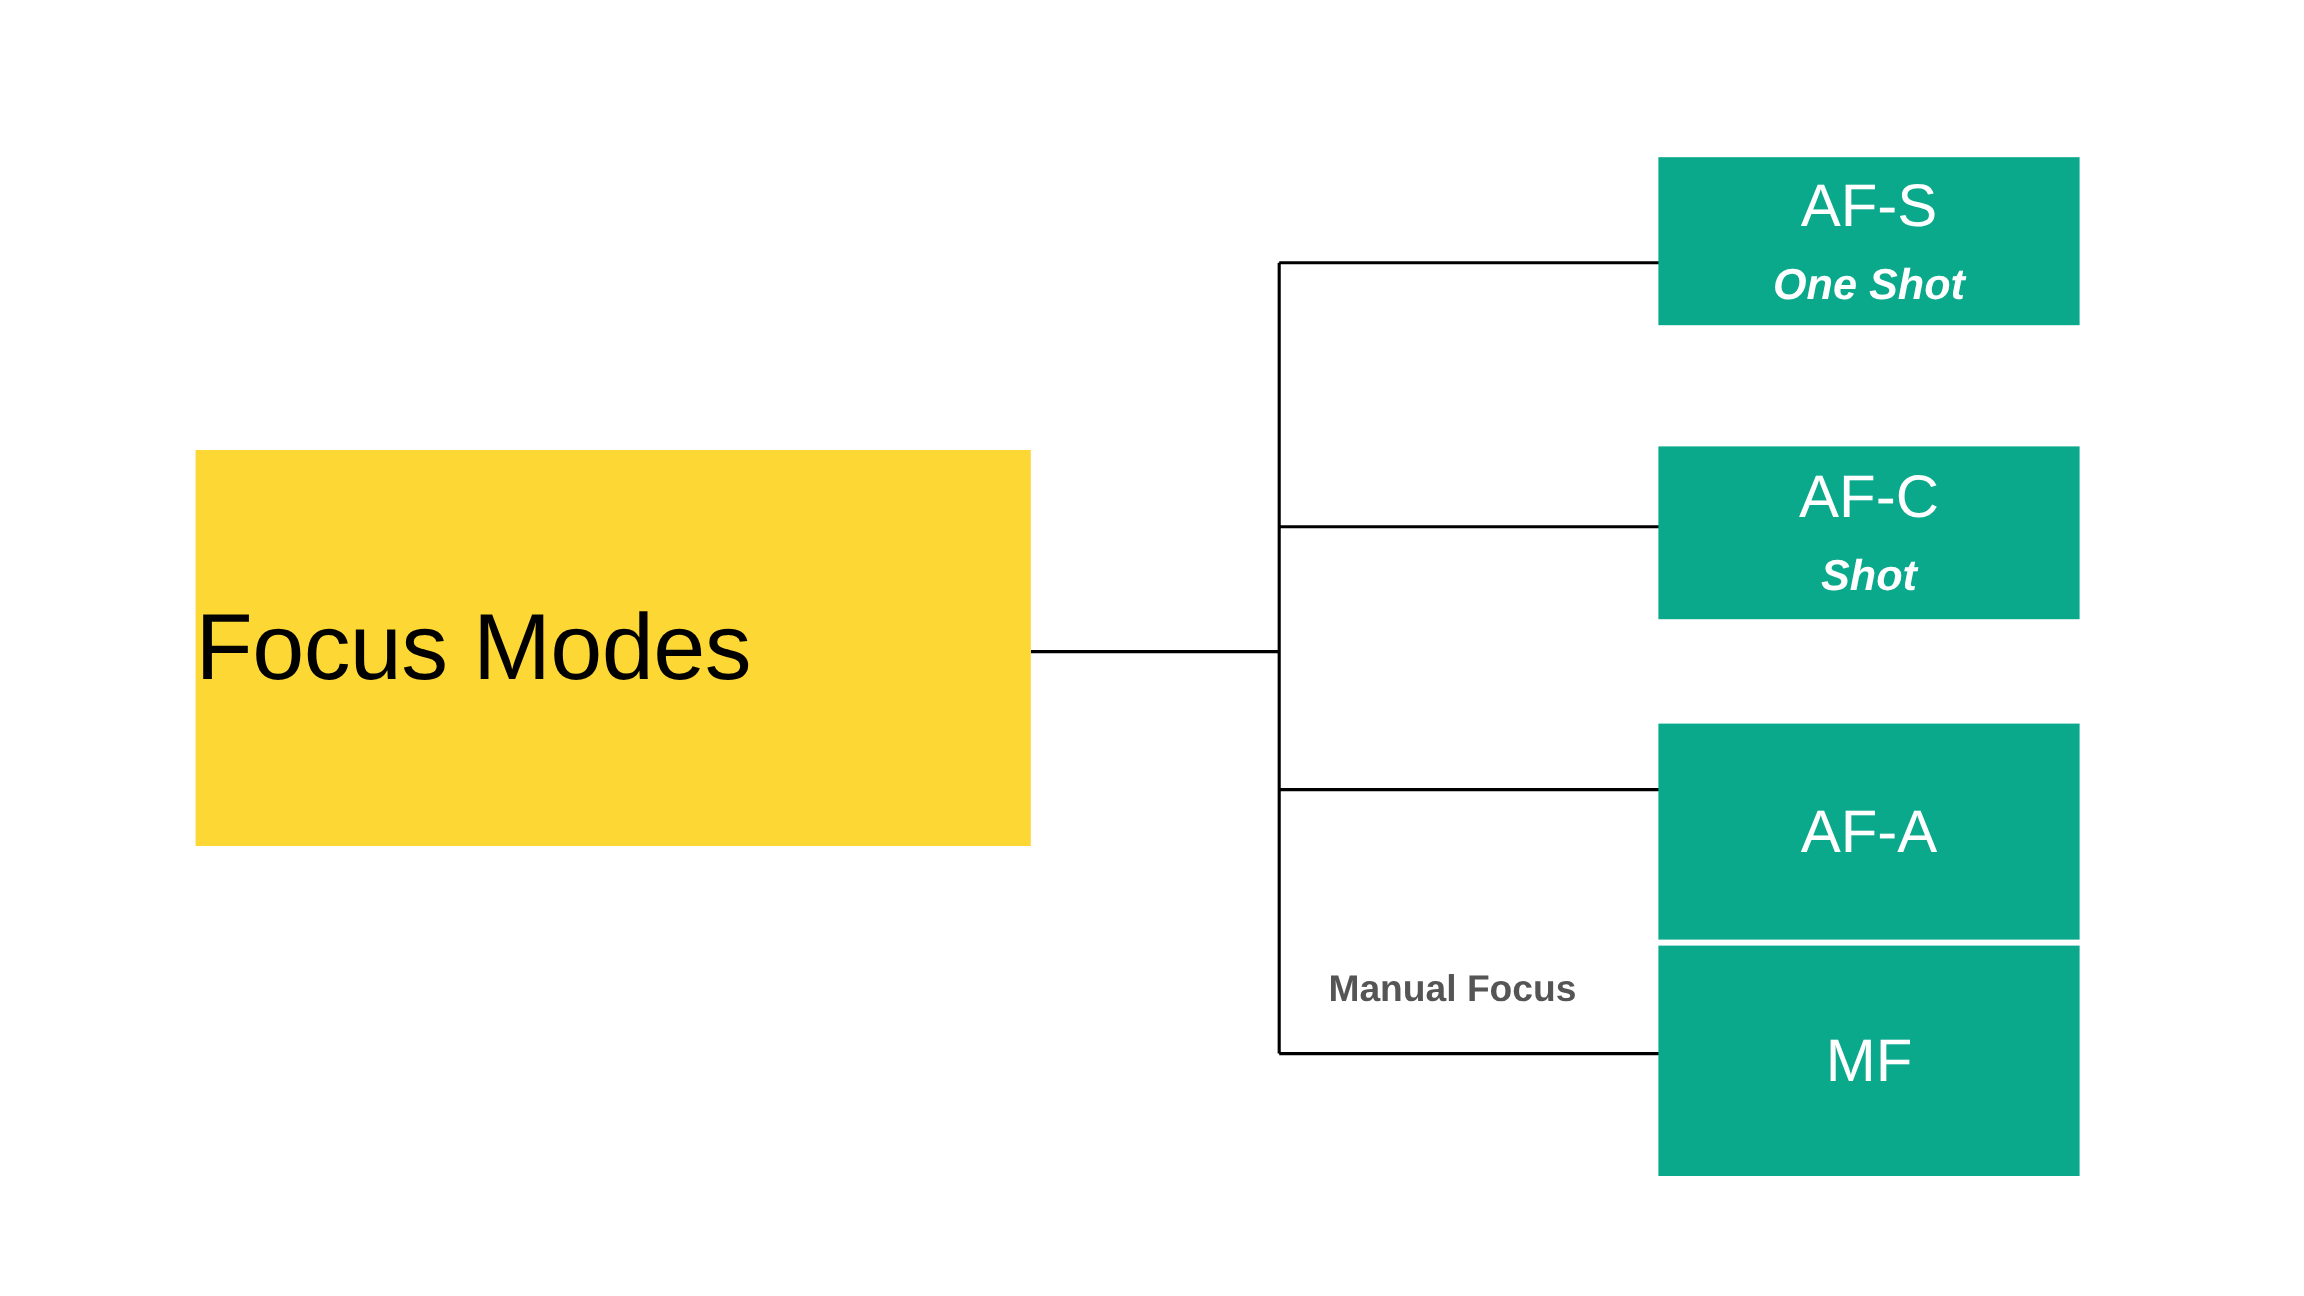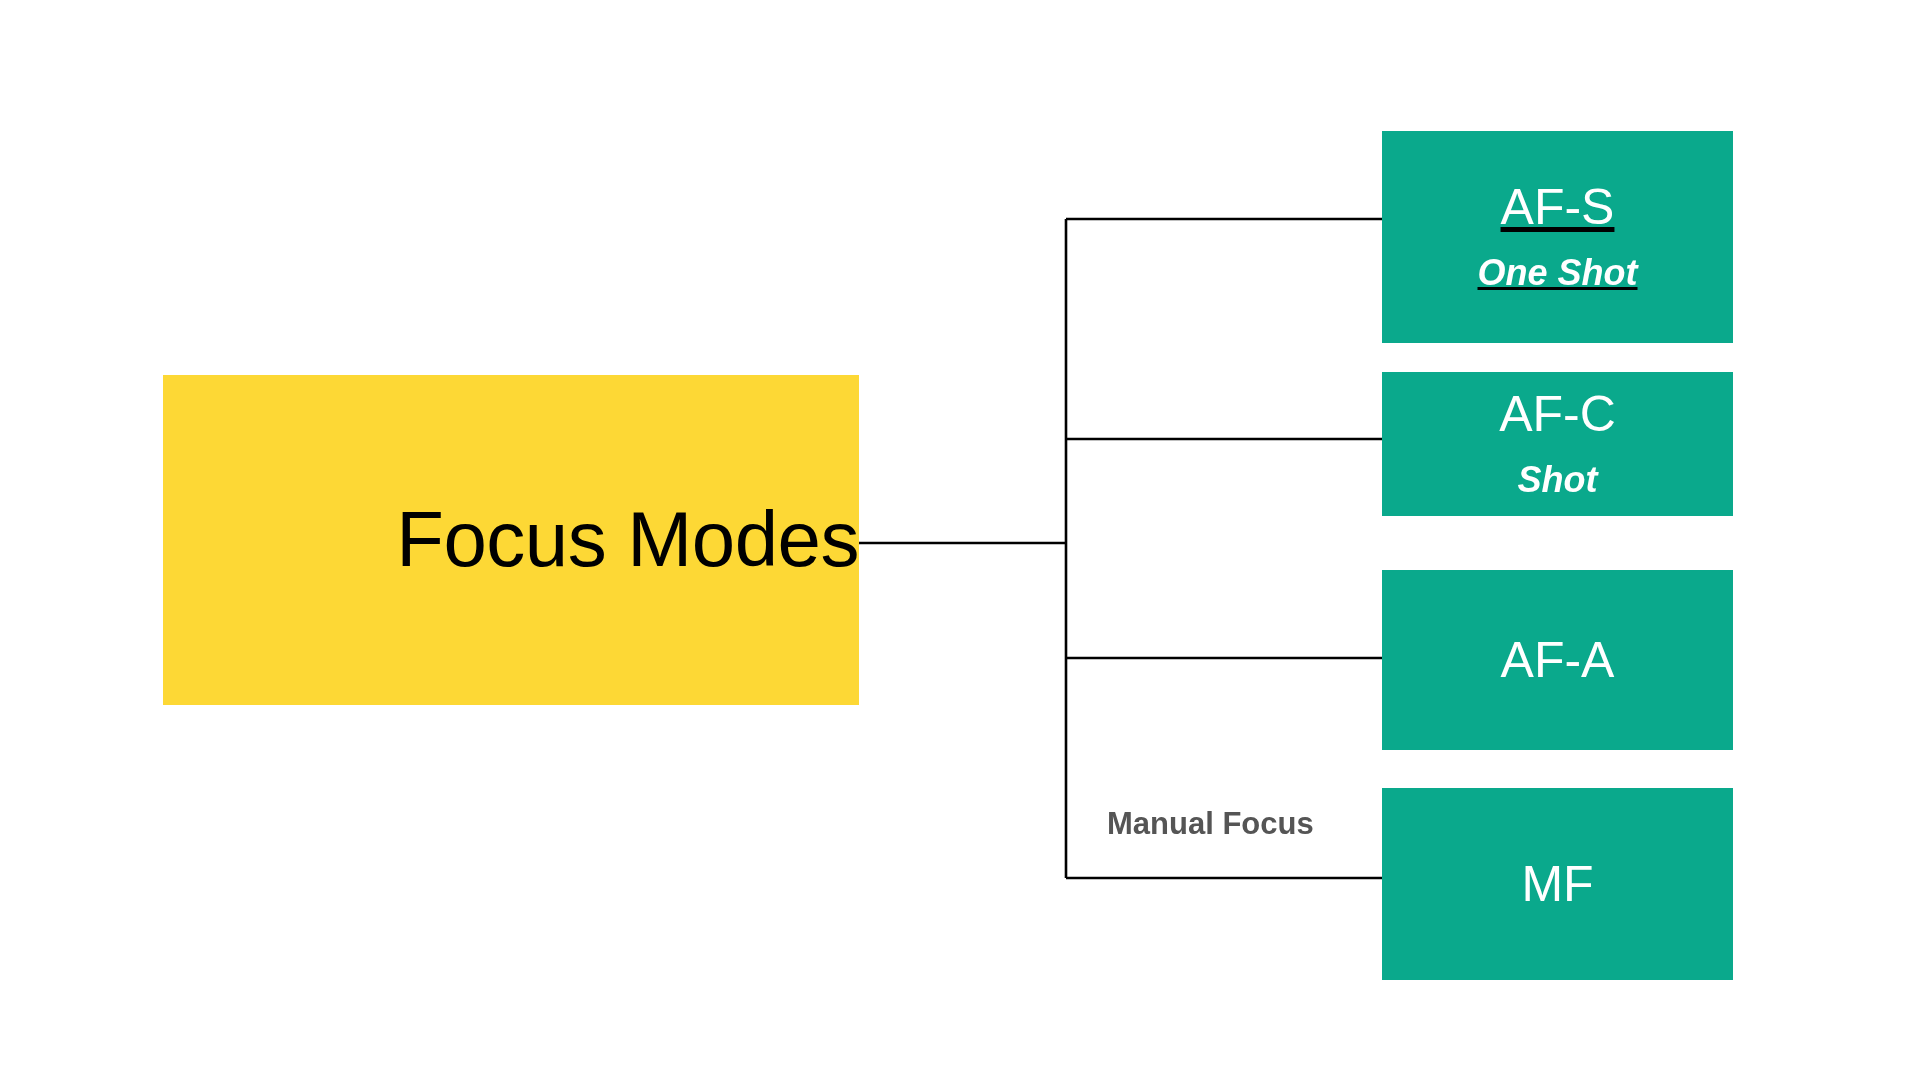--- a/index.html
+++ b/index.html
@@ -35,21 +35,21 @@
   
   .root-node {
     position: absolute;
     left: 163px;
     top: 375px;
     width: 696px;
     height: 330px;
     background: #FDD835;
     display: flex;
     align-items: center;
-    justify-content: flex-end;
+    justify-content: flex-start;
     box-sizing: border-box;
   }
   .root-label {
     font-size: 78px;
     font-weight: 400;
     color: #000000;
     line-height: 1.1;
     letter-spacing: -0.5px;
     white-space: nowrap;
   }
@@ -77,23 +77,23 @@
   .leaf-subtitle {
     font-size: 36px;
     font-weight: 700;
     font-style: italic;
     color: #ffffff;
     line-height: 1.15;
     margin-top: 18px;
     white-space: nowrap;
   }
 
-  .node-afs { top: 131px; height: 212px; text-decoration: underline; }
+  .node-afs { top: 131px; height: 140px; }
   .node-afc { top: 372px; height: 144px; }
-  .node-afa { top: 570px; height: 180px; }
+  .node-afa { top: 603px; height: 180px; }
   .node-mf  { top: 788px; height: 192px; }
 
   
   .edge-label {
     position: absolute;
     font-size: 31px;
     font-weight: 700;
     color: #555555;
     white-space: nowrap;
     background: transparent;

